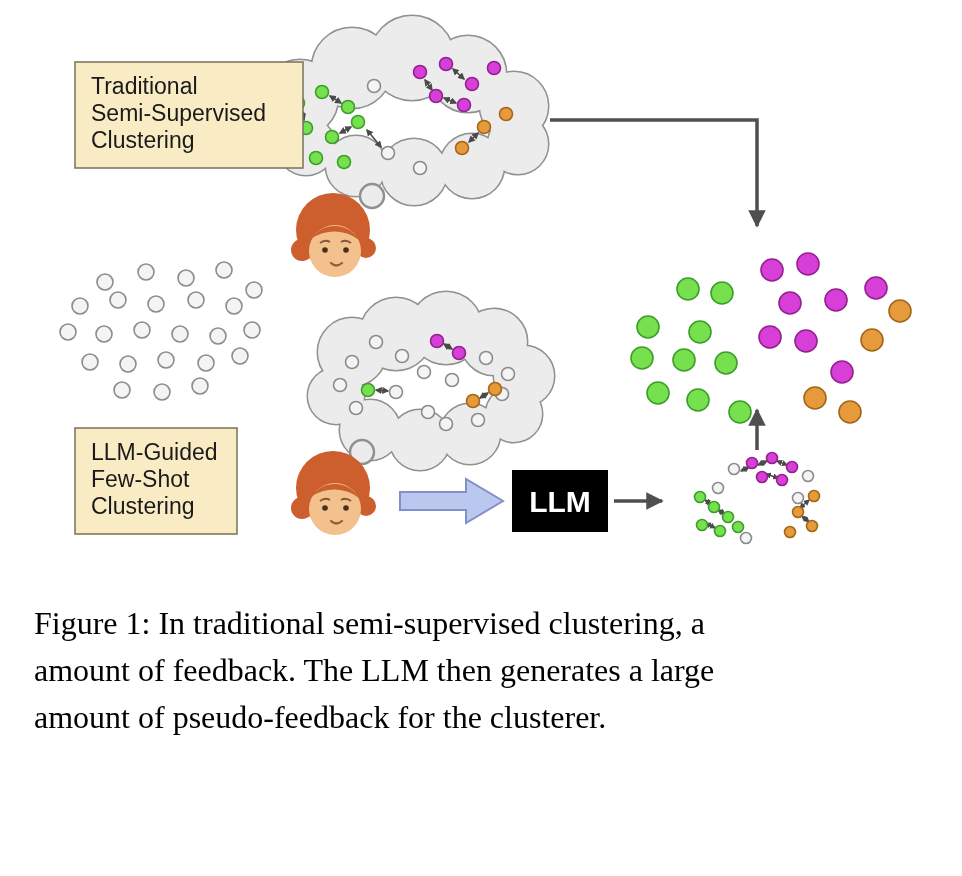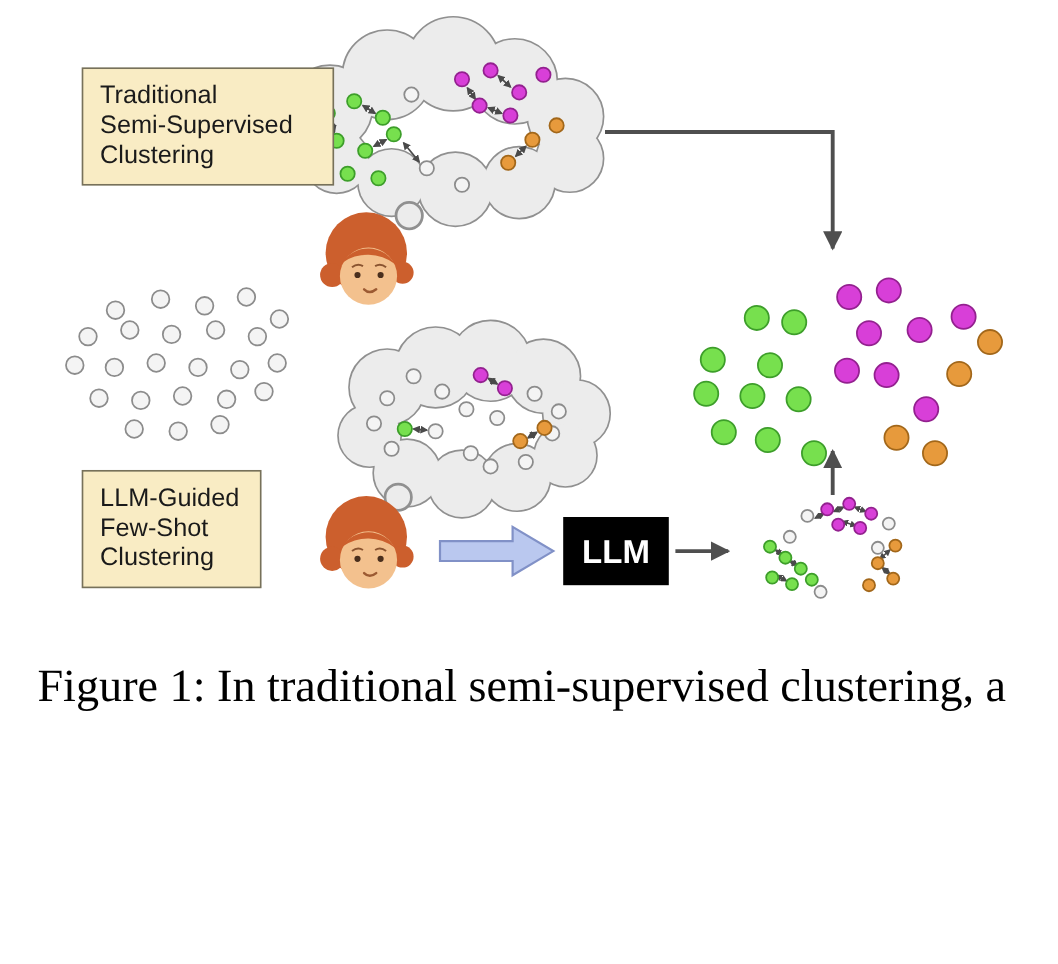--- a/index.html
+++ b/index.html
@@ -20,21 +20,21 @@
   .box-label { font-family:"Liberation Sans", sans-serif; font-size:23px; fill:#1a1a1a; }
 
   .llm-rect { fill: var(--llm-box-fill); }
   .llm-label { font-family:"Liberation Sans", sans-serif; font-weight:bold; font-size:30px; fill:var(--llm-box-text); }
 
   .big-arrow { stroke: var(--arrow); stroke-width:3.5; fill:none; }
   .edge { stroke: var(--edge); stroke-width:1.6; fill:none; }
   .edge-sm { stroke: var(--edge); stroke-width:1.4; fill:none; }
   .block-arrow { fill: var(--block-arrow-fill); stroke: var(--block-arrow-stroke); stroke-width:2; }
 
-  .caption { font-family:"Liberation Serif", serif; font-size:42px; line-height:47px;
+  .caption { font-family:"Liberation Serif", serif; font-size:32px; line-height:47px;
              color:#000000; padding:16px 28px 0 34px; }
   .caption div { white-space:nowrap; }
 </style>
 </head>
 <body>
 
 <div class="page">
 
   <svg width="962" height="580" viewBox="0 0 962 580">
     <defs>
@@ -314,15 +314,17 @@
           <circle class="dot-orange" cx="790" cy="532" r="5.5"></circle>
       </g>
     </g>
 
     <path class="big-arrow" marker-end="url(#ah)" d="M 757 450 V 410"></path>
   </svg>
 
   
   <div class="caption">
     <div>Figure 1: In traditional semi-supervised clustering, a</div>
+    <div>amount of feedback. The LLM then generates a large</div>
+    <div>amount of pseudo-feedback for the clusterer.</div>
   </div>
 
 </div>
 
 </body></html>

